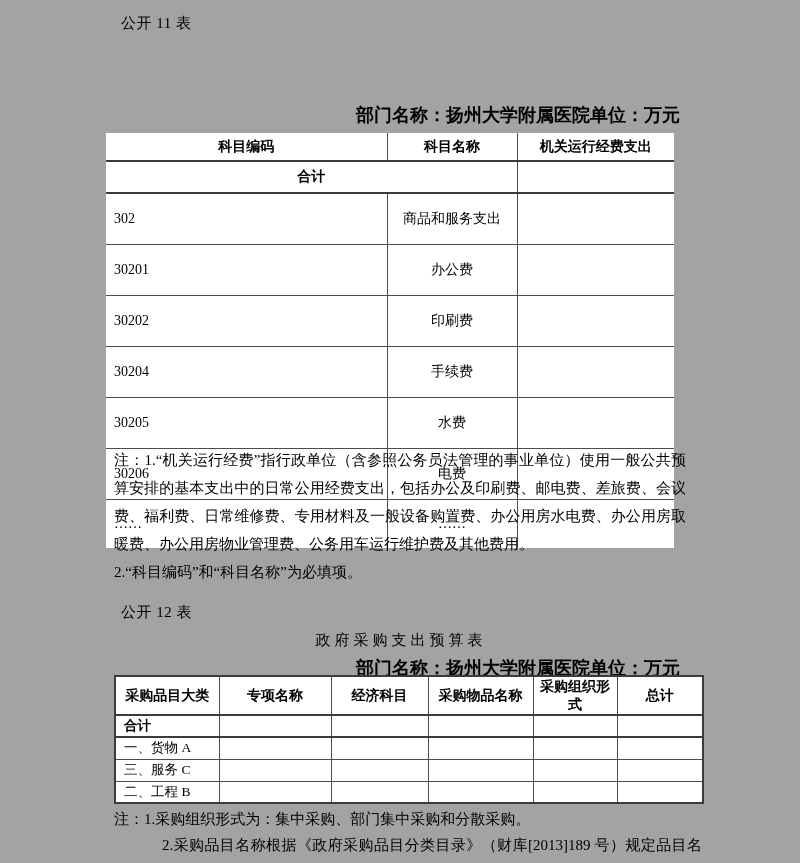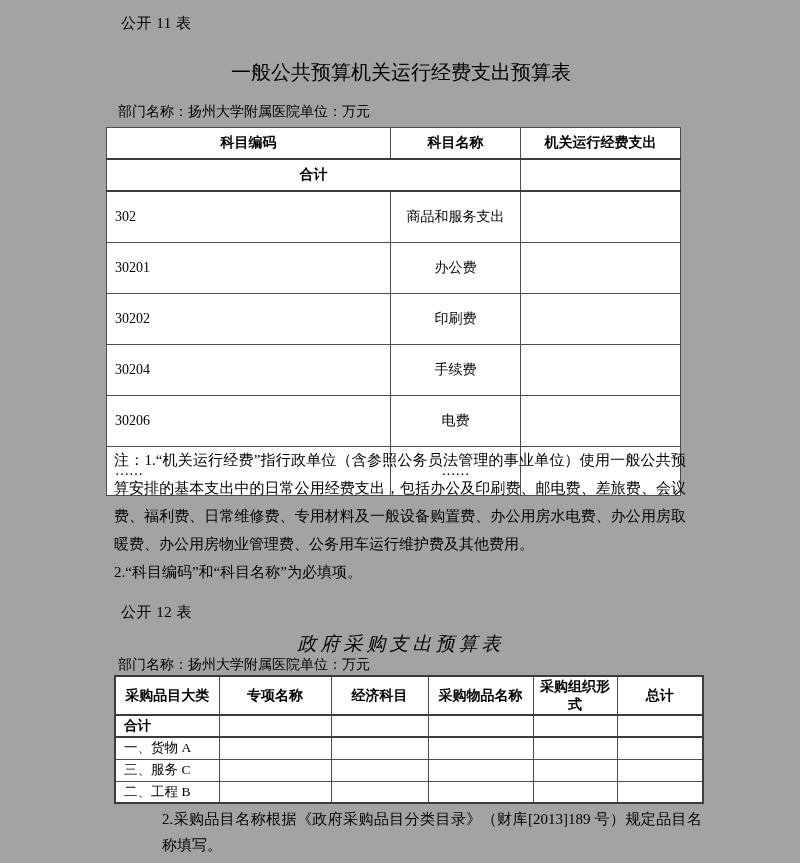--- a/index.html
+++ b/index.html
@@ -26,40 +26,41 @@
 
   .doc-title {
     left: 114px;
     width: 574px;
     text-align: center;
     font-weight: normal;
     margin: 0;
     white-space: nowrap;
   }
   .title1 { top: 59px; font-size: 20px; letter-spacing: 0px; }
-  .title2 { top: 631px; font-size: 19px; letter-spacing: 4px; font-style: italic; }
+  .title2 { top: 631px; font-size: 15px; letter-spacing: 4px; }
 
   .meta {
     left: 118px;
     width: 562px;
     display: flex;
-    justify-content: flex-start;
-    font-size: 14px;
+    justify-content: flex-end;
+    font-size: 18px;
     white-space: nowrap;
+    font-weight: bold;
   }
   .meta1 { top: 103px; }
   .meta2 { top: 656px; }
 
   table {
     border-collapse: collapse;
     table-layout: fixed;
     position: absolute;
     background: #fff;
   }
-  .t1 { left: 106px; top: 127px; width: 574px; border: 1px solid #a3a3a3; }
+  .t1 { left: 100px; top: 127px; width: 574px; border: 6px solid #a3a3a3; }
   .t2 { left: 114px; top: 675px; width: 588px; border: 2px solid #3b3b3b; }
 
   th, td {
     border: 1px solid #4c4c4c;
     box-sizing: border-box;
     font-size: 14px;
     padding: 0 8px;
     overflow: hidden;
   }
   thead th {
@@ -89,21 +90,20 @@
   .notes2 { left: 114px; top: 806px; width: 588px; line-height: 26px; }
   .notes2 .indent { padding-left: 48px; }
 </style>
 </head>
 <body>
 
 <div class="page">
 
   <div class="abs doc-tag tag1">公开 11 表</div>
 
-  <h1 class="abs doc-title title1">一般公共预算机关运行经费支出预算表</h1>
 
   <div class="abs meta meta1">
     <span>部门名称：扬州大学附属医院</span>
     <span>单位：万元</span>
   </div>
 
   <table class="t1">
     <colgroup>
         <col style="width:284px">
         <col style="width:130px">
@@ -132,20 +132,25 @@
         <td></td>
       </tr>
       <tr>
         <td class="code">30202</td>
         <td class="cname">印刷费</td>
         <td></td>
       </tr>
       <tr>
         <td class="code">30204</td>
         <td class="cname">手续费</td>
+        <td></td>
+      </tr>
+      <tr>
+        <td class="code">30205</td>
+        <td class="cname">水费</td>
         <td></td>
       </tr>
       <tr>
         <td class="code">30206</td>
         <td class="cname">电费</td>
         <td></td>
       </tr>
       <tr>
         <td class="code">……</td>
         <td class="cname">……</td>
@@ -217,16 +222,17 @@
         <td></td>
         <td></td>
         <td></td>
         <td></td>
         <td></td>
       </tr>
     </tbody>
   </table>
 
   <div class="abs notes notes2">
+    <p>注：1.采购组织形式为：集中采购、部门集中采购和分散采购。</p>
     <p class="indent">2.采购品目名称根据《政府采购品目分类目录》（财库[2013]189 号）规定品目名称填写。</p>
   </div>
 
 </div>
 
 </body></html>

